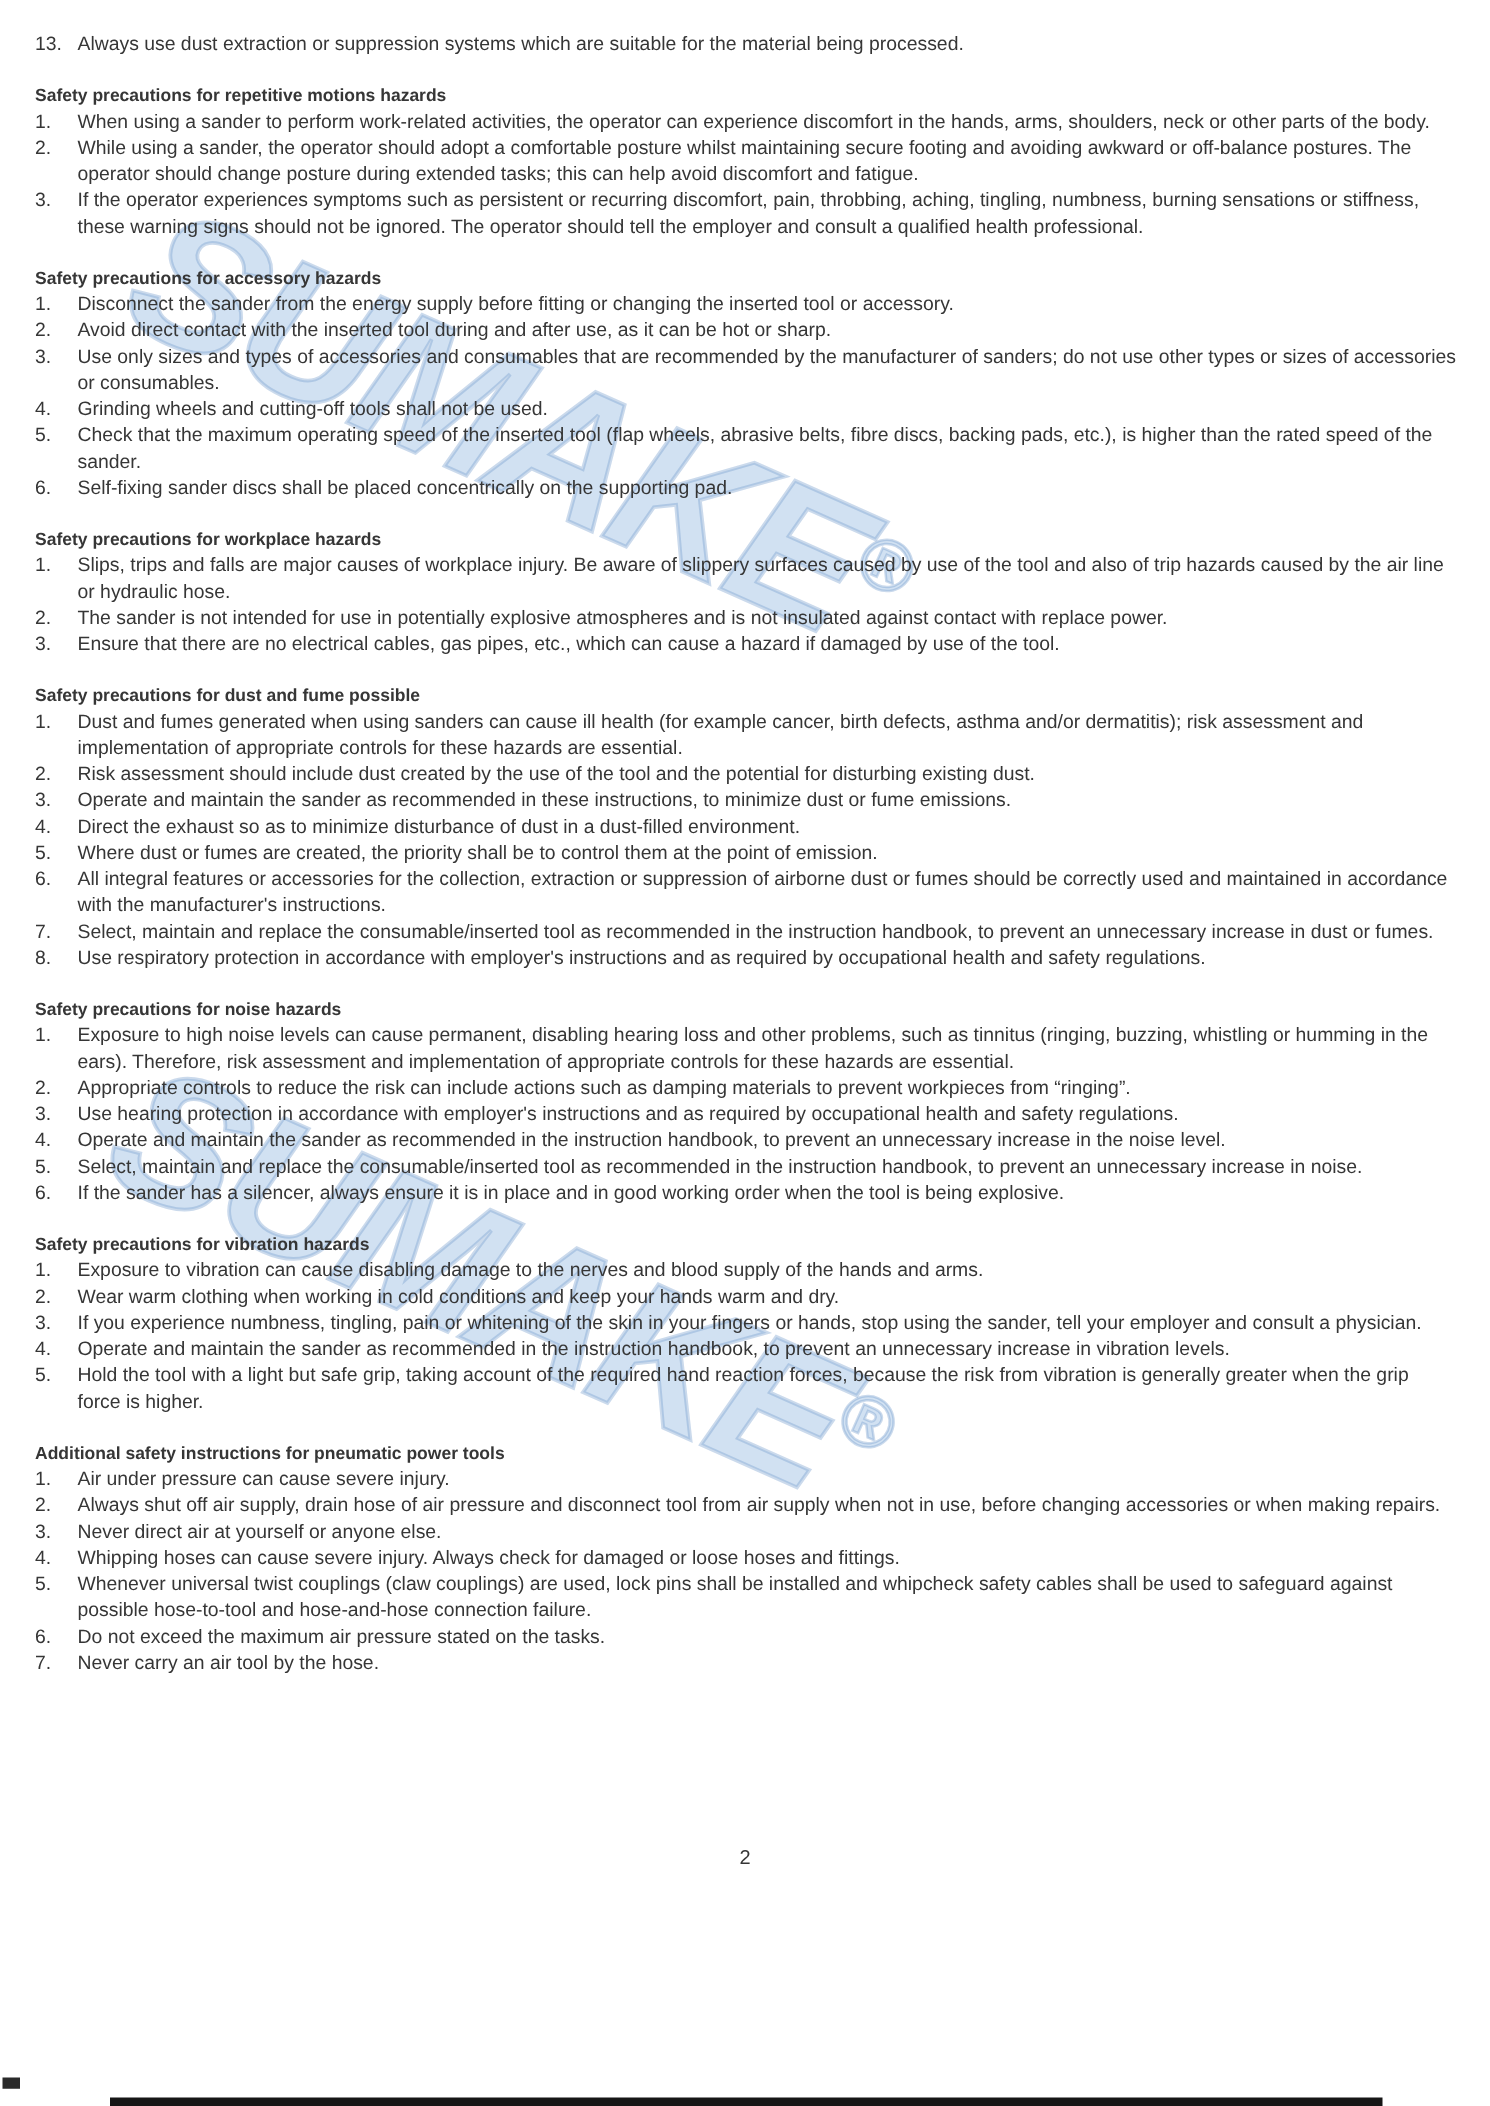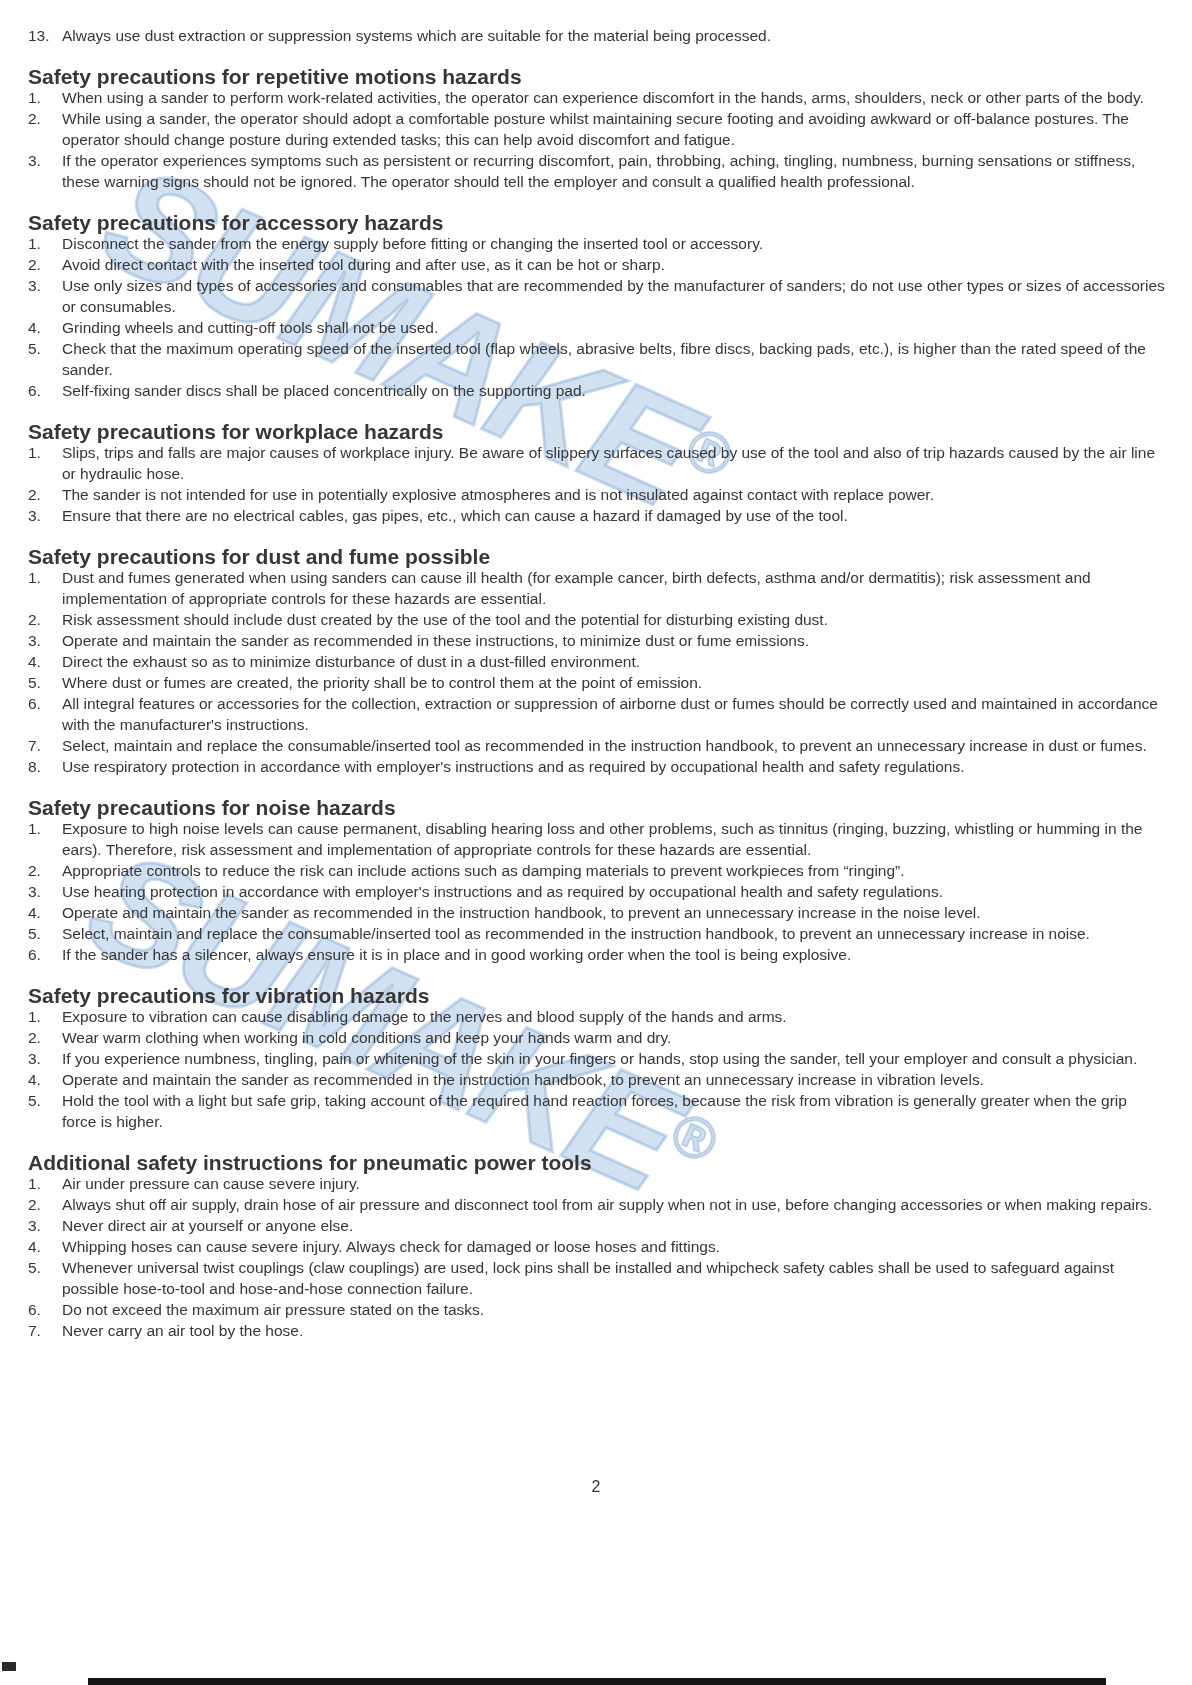--- a/index.html
+++ b/index.html
@@ -38,21 +38,21 @@
     position:relative;
     z-index:2;
     padding:25px 27px 0 28px;
     font-size:15.5px;
     line-height:21px;
   }
   .list-item{display:flex;}
   .list-item .num{flex:0 0 34px;}
   .list-item .txt{flex:1;}
   .section-heading{
-    font-size:21px;
+    font-size:14px;
     line-height:21px;
     font-weight:bold;
     margin:20px 0 0 0;
     color:#363636;
   }
   .footer{
     position:absolute;
     z-index:2;
     top:1478px;
     left:0;

